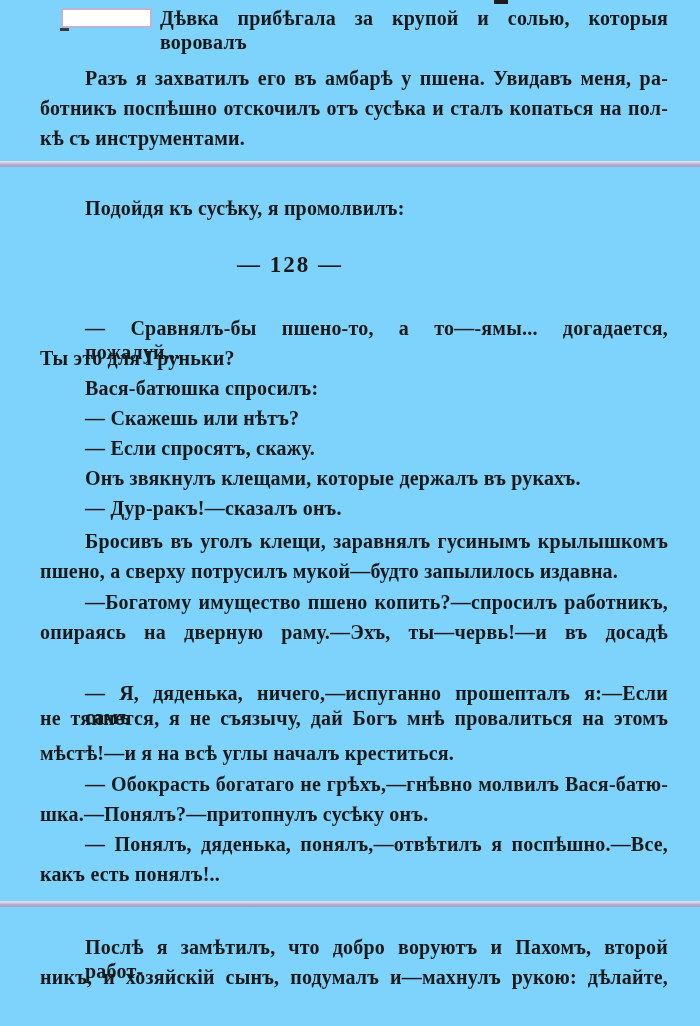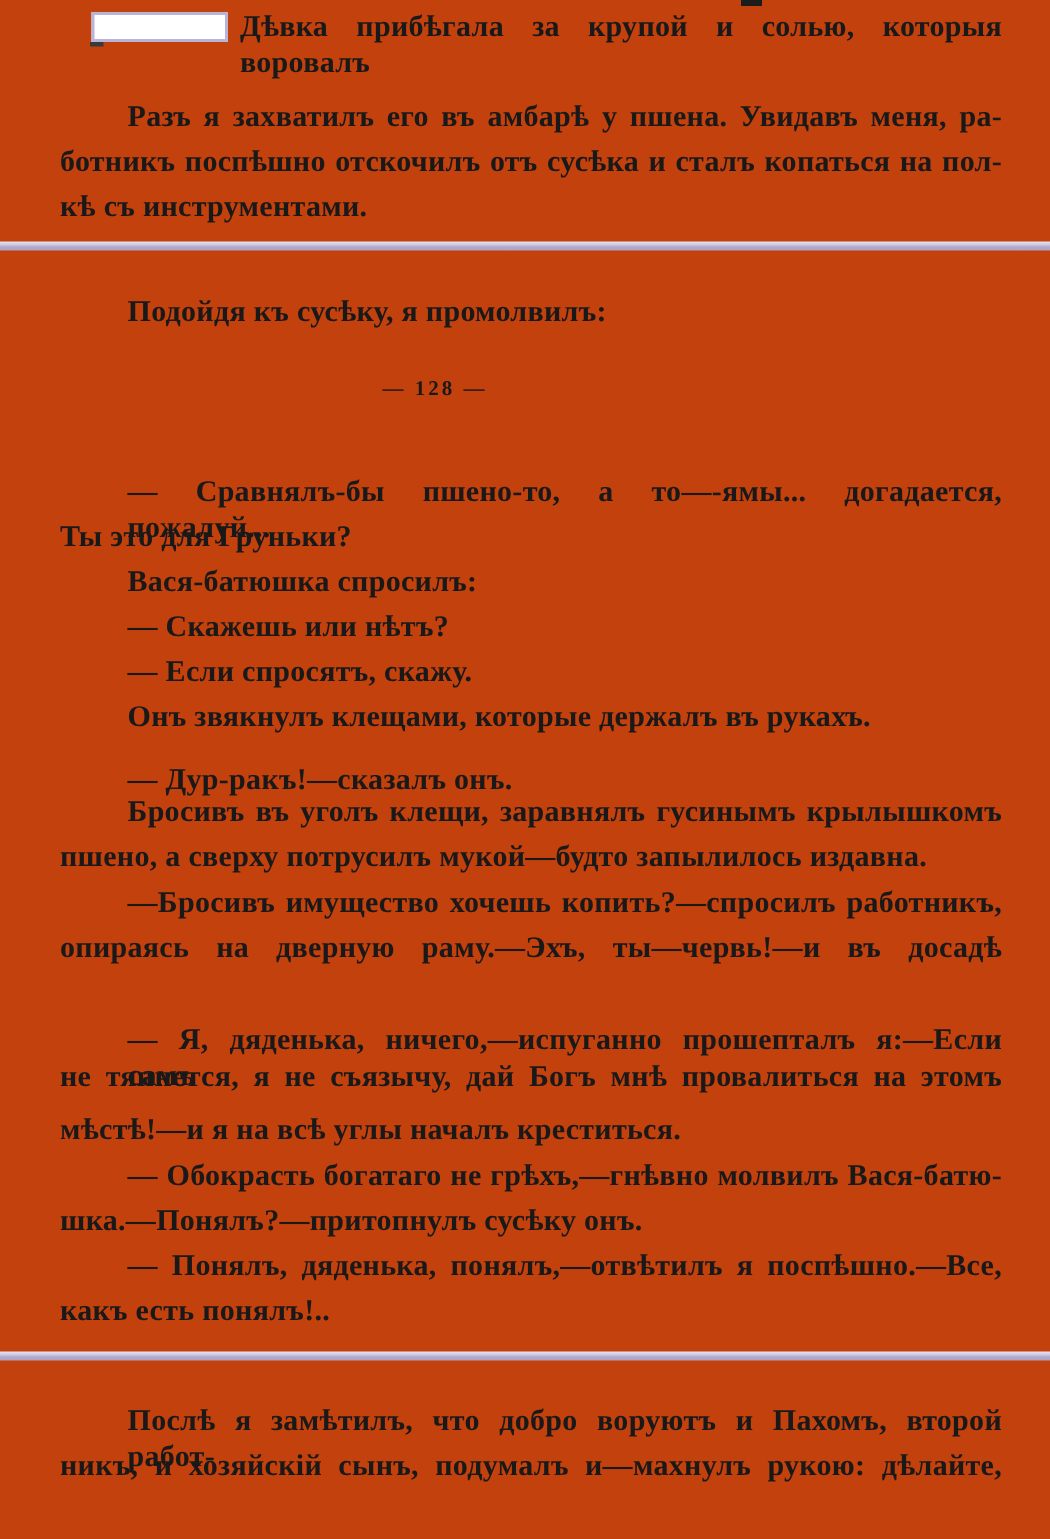--- a/index.html
+++ b/index.html
@@ -7,21 +7,21 @@
     padding: 0;
     width: 700px;
     height: 1026px;
     background: #ffffff;
     overflow: hidden;
   }
   .page {
     position: relative;
     width: 700px;
     height: 1026px;
-    background: #c2410c;
+    background: #7dd3fc;
     font-family: "Liberation Serif", serif;
   }
   .ln {
     position: absolute;
     left: 40px;
     width: 628px;
     font-family: "Liberation Serif", serif;
     font-size: 20px;
     font-weight: bold;
     line-height: 24px;
@@ -31,21 +31,21 @@
   }
   .indent { padding-left: 45px; width: 583px; }
   .box-offset { padding-left: 120px; width: 508px; }
   .jst { text-align: justify; text-align-last: justify; }
   .page-number {
     position: absolute;
     left: 0;
     width: 580px;
     text-align: center;
     font-family: "Liberation Serif", serif;
-    font-size: 14px;
+    font-size: 23px;
     font-weight: bold;
     color: #191919;
     letter-spacing: 2px;
   }
   .divider {
     position: absolute;
     left: 0;
     width: 700px;
     height: 6px;
     background: linear-gradient(#e6e3f1 0%, #cfcadf 35%, #b2aacc 60%, #aba3c6 100%);
@@ -85,24 +85,24 @@
 
   <div class="ln indent" style="top:196px">Подойдя къ сусѣку, я промолвилъ:</div>
   <div class="page-number" style="top:252px">— 128 —</div>
 
   <div class="ln indent jst" style="top:316px">— Сравнялъ-бы пшено-то, а то—-ямы... догадается, пожалуй...</div>
   <div class="ln" style="top:346px">Ты это для Груньки?</div>
   <div class="ln indent" style="top:376px">Вася-батюшка спросилъ:</div>
   <div class="ln indent" style="top:406px">— Скажешь или нѣтъ?</div>
   <div class="ln indent" style="top:436px">— Если спросятъ, скажу.</div>
   <div class="ln indent" style="top:466px">Онъ звякнулъ клещами, которые держалъ въ рукахъ.</div>
-  <div class="ln indent" style="top:508px">— Дур-ракъ!—сказалъ онъ.</div>
+  <div class="ln indent" style="top:496px">— Дур-ракъ!—сказалъ онъ.</div>
   <div class="ln indent jst" style="top:529px">Бросивъ въ уголъ клещи, заравнялъ гусинымъ крылышкомъ</div>
   <div class="ln" style="top:559px">пшено, а сверху потрусилъ мукой—будто запылилось издавна.</div>
-  <div class="ln indent jst" style="top:590px">—Бросивъ имущество хочешь копить?—спросилъ работникъ,</div>
+  <div class="ln indent jst" style="top:590px">—Богатому имущество пшено копить?—спросилъ работникъ,</div>
   <div class="ln jst" style="top:620px">опираясь на дверную раму.—Эхъ, ты—червь!—и въ досадѣ</div>
   <div class="ln indent jst" style="top:681px">— Я, дяденька, ничего,—испуганно прошепталъ я:—Если самъ</div>
   <div class="ln jst" style="top:706px">не тяпнется, я не съязычу, дай Богъ мнѣ провалиться на этомъ</div>
   <div class="ln" style="top:741px">мѣстѣ!—и я на всѣ углы началъ креститься.</div>
   <div class="ln indent jst" style="top:772px">— Обокрасть богатаго не грѣхъ,—гнѣвно молвилъ Вася-батю-</div>
   <div class="ln" style="top:802px">шка.—Понялъ?—притопнулъ сусѣку онъ.</div>
   <div class="ln indent jst" style="top:832px">— Понялъ, дяденька, понялъ,—отвѣтилъ я поспѣшно.—Все,</div>
   <div class="ln" style="top:862px">какъ есть понялъ!..</div>
 
   <div class="divider" style="top:901px"></div>

